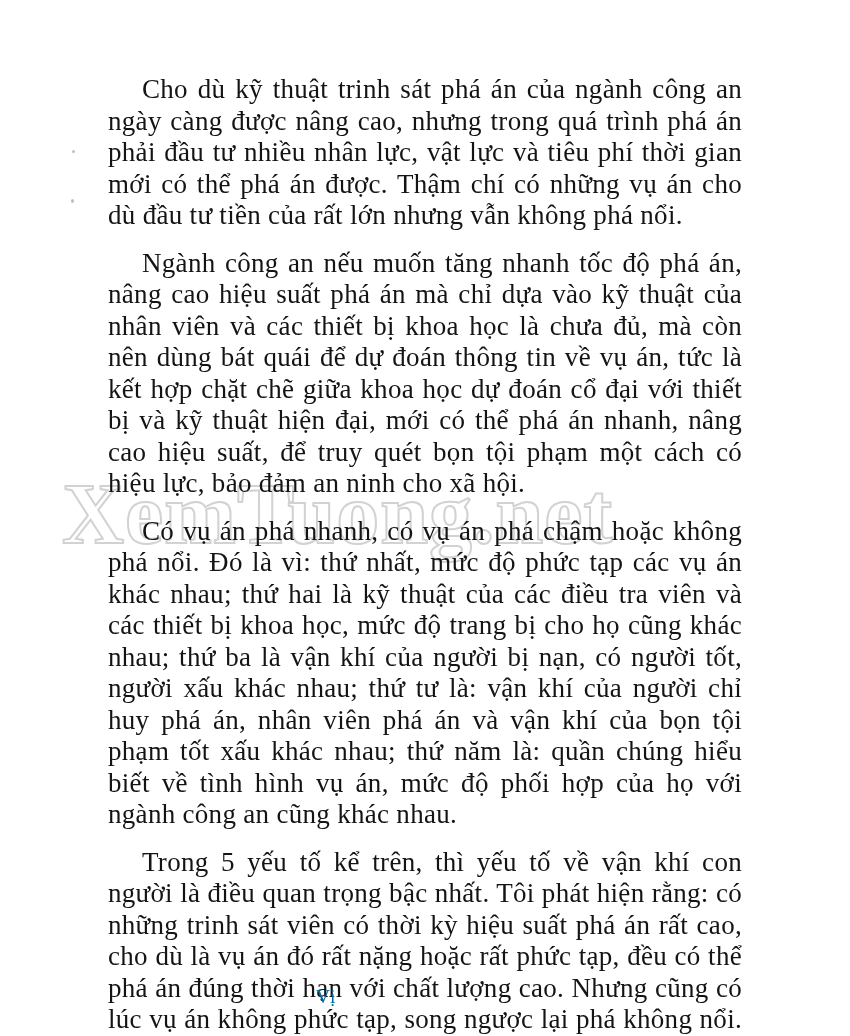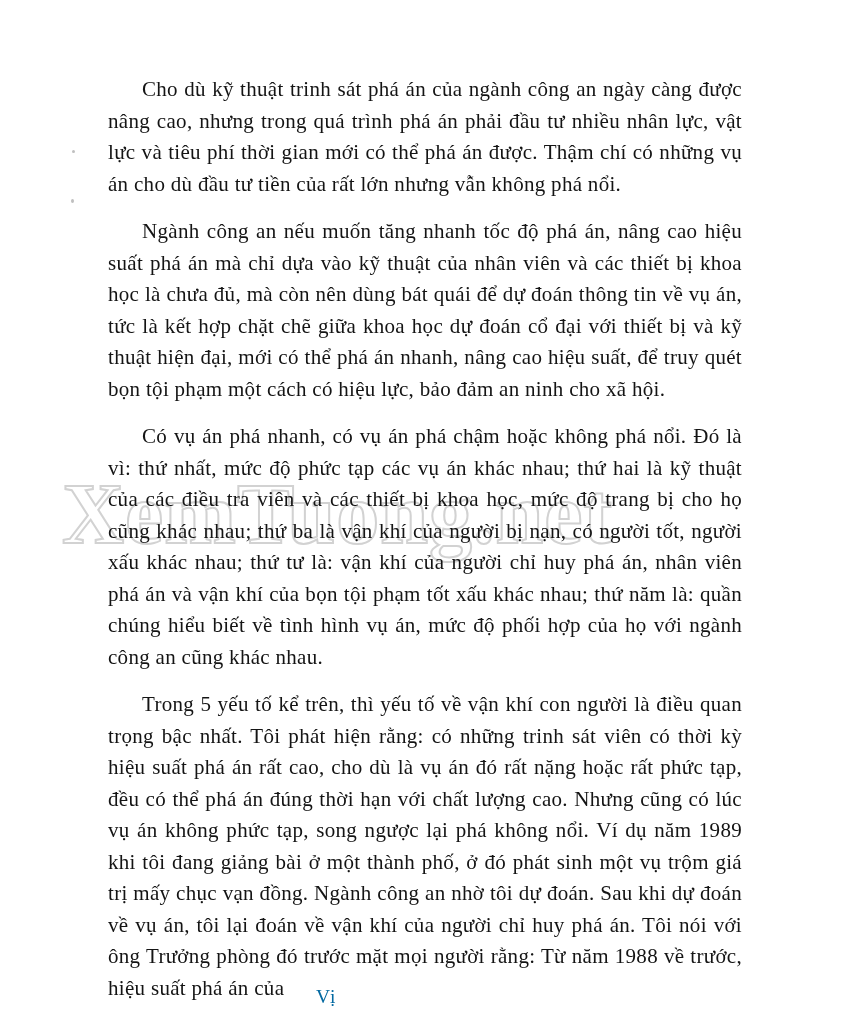--- a/index.html
+++ b/index.html
@@ -26,21 +26,21 @@
     position: absolute;
     left: 108px;
     top: 74px;
     width: 634px;
     z-index: 3;
   }
   .para {
     margin: 0 0 0 0;
     text-align: justify;
     text-justify: inter-word;
-    font-size: 21px;
+    font-size: 27px;
     line-height: 31.5px;
     letter-spacing: 0.3px;
     color: #141414;
     text-indent: 34px;
   }
   .para + .para {
     margin-top: 16px;
   }
   
   .speck {

